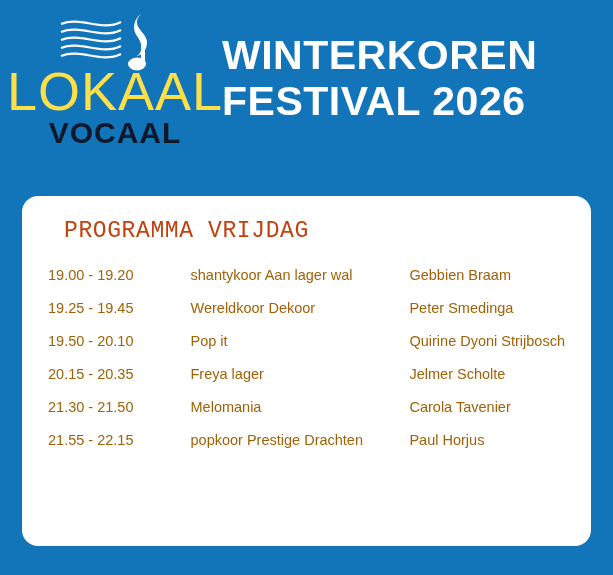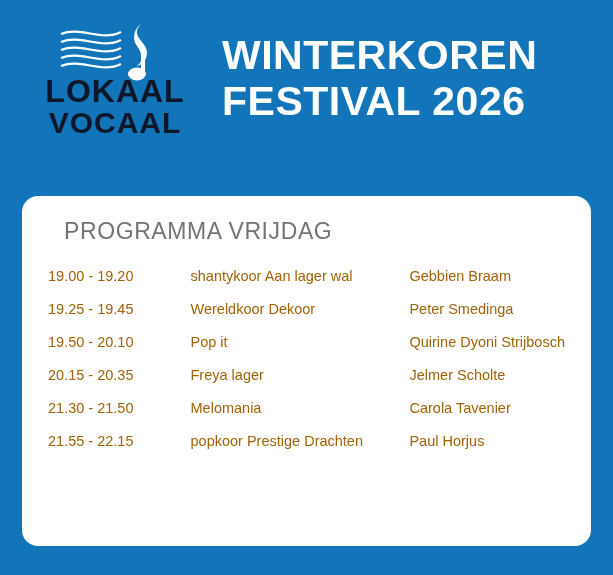--- a/index.html
+++ b/index.html
@@ -40,25 +40,25 @@
     height: 135px;
   }
   .logo-mark {
     position: relative;
     width: 120px;
     height: 62px;
     margin-bottom: 0px;
   }
   .logo-mark svg { display: block; }
   .logo-word1 {
-    font-size: 32px;
-    font-weight: bold;
+    font-size: 54px;
+    font-weight: normal;
     letter-spacing: 1px;
     line-height: 0.95;
-    color: #0f172a;
+    color: #fde047;
     margin-top: -6px;
   }
   .logo-word2 {
     font-size: 30px;
     font-weight: bold;
     letter-spacing: 1px;
     line-height: 1.0;
     color: #0f172a;
     margin-top: 1px;
   }
@@ -80,25 +80,26 @@
     left: 22px;
     top: 196px;
     width: 569px;
     height: 350px;
     background: #ffffff;
     border-radius: 16px;
     box-sizing: border-box;
     padding: 22px 26px 12px 26px;
   }
   .card-title {
-    color: #737373;
+    color: #c2410c;
     font-size: 23px;
     letter-spacing: 0.6px;
     margin: 0 0 14px 16px;
     font-weight: normal;
+    font-family: Liberation Mono, monospace;
   }
   table.schedule {
     width: 100%;
     border-collapse: collapse;
     font-size: 14.5px;
     color: #a16207;
   }
   table.schedule td {
     padding: 8.5px 0;
     vertical-align: top;

